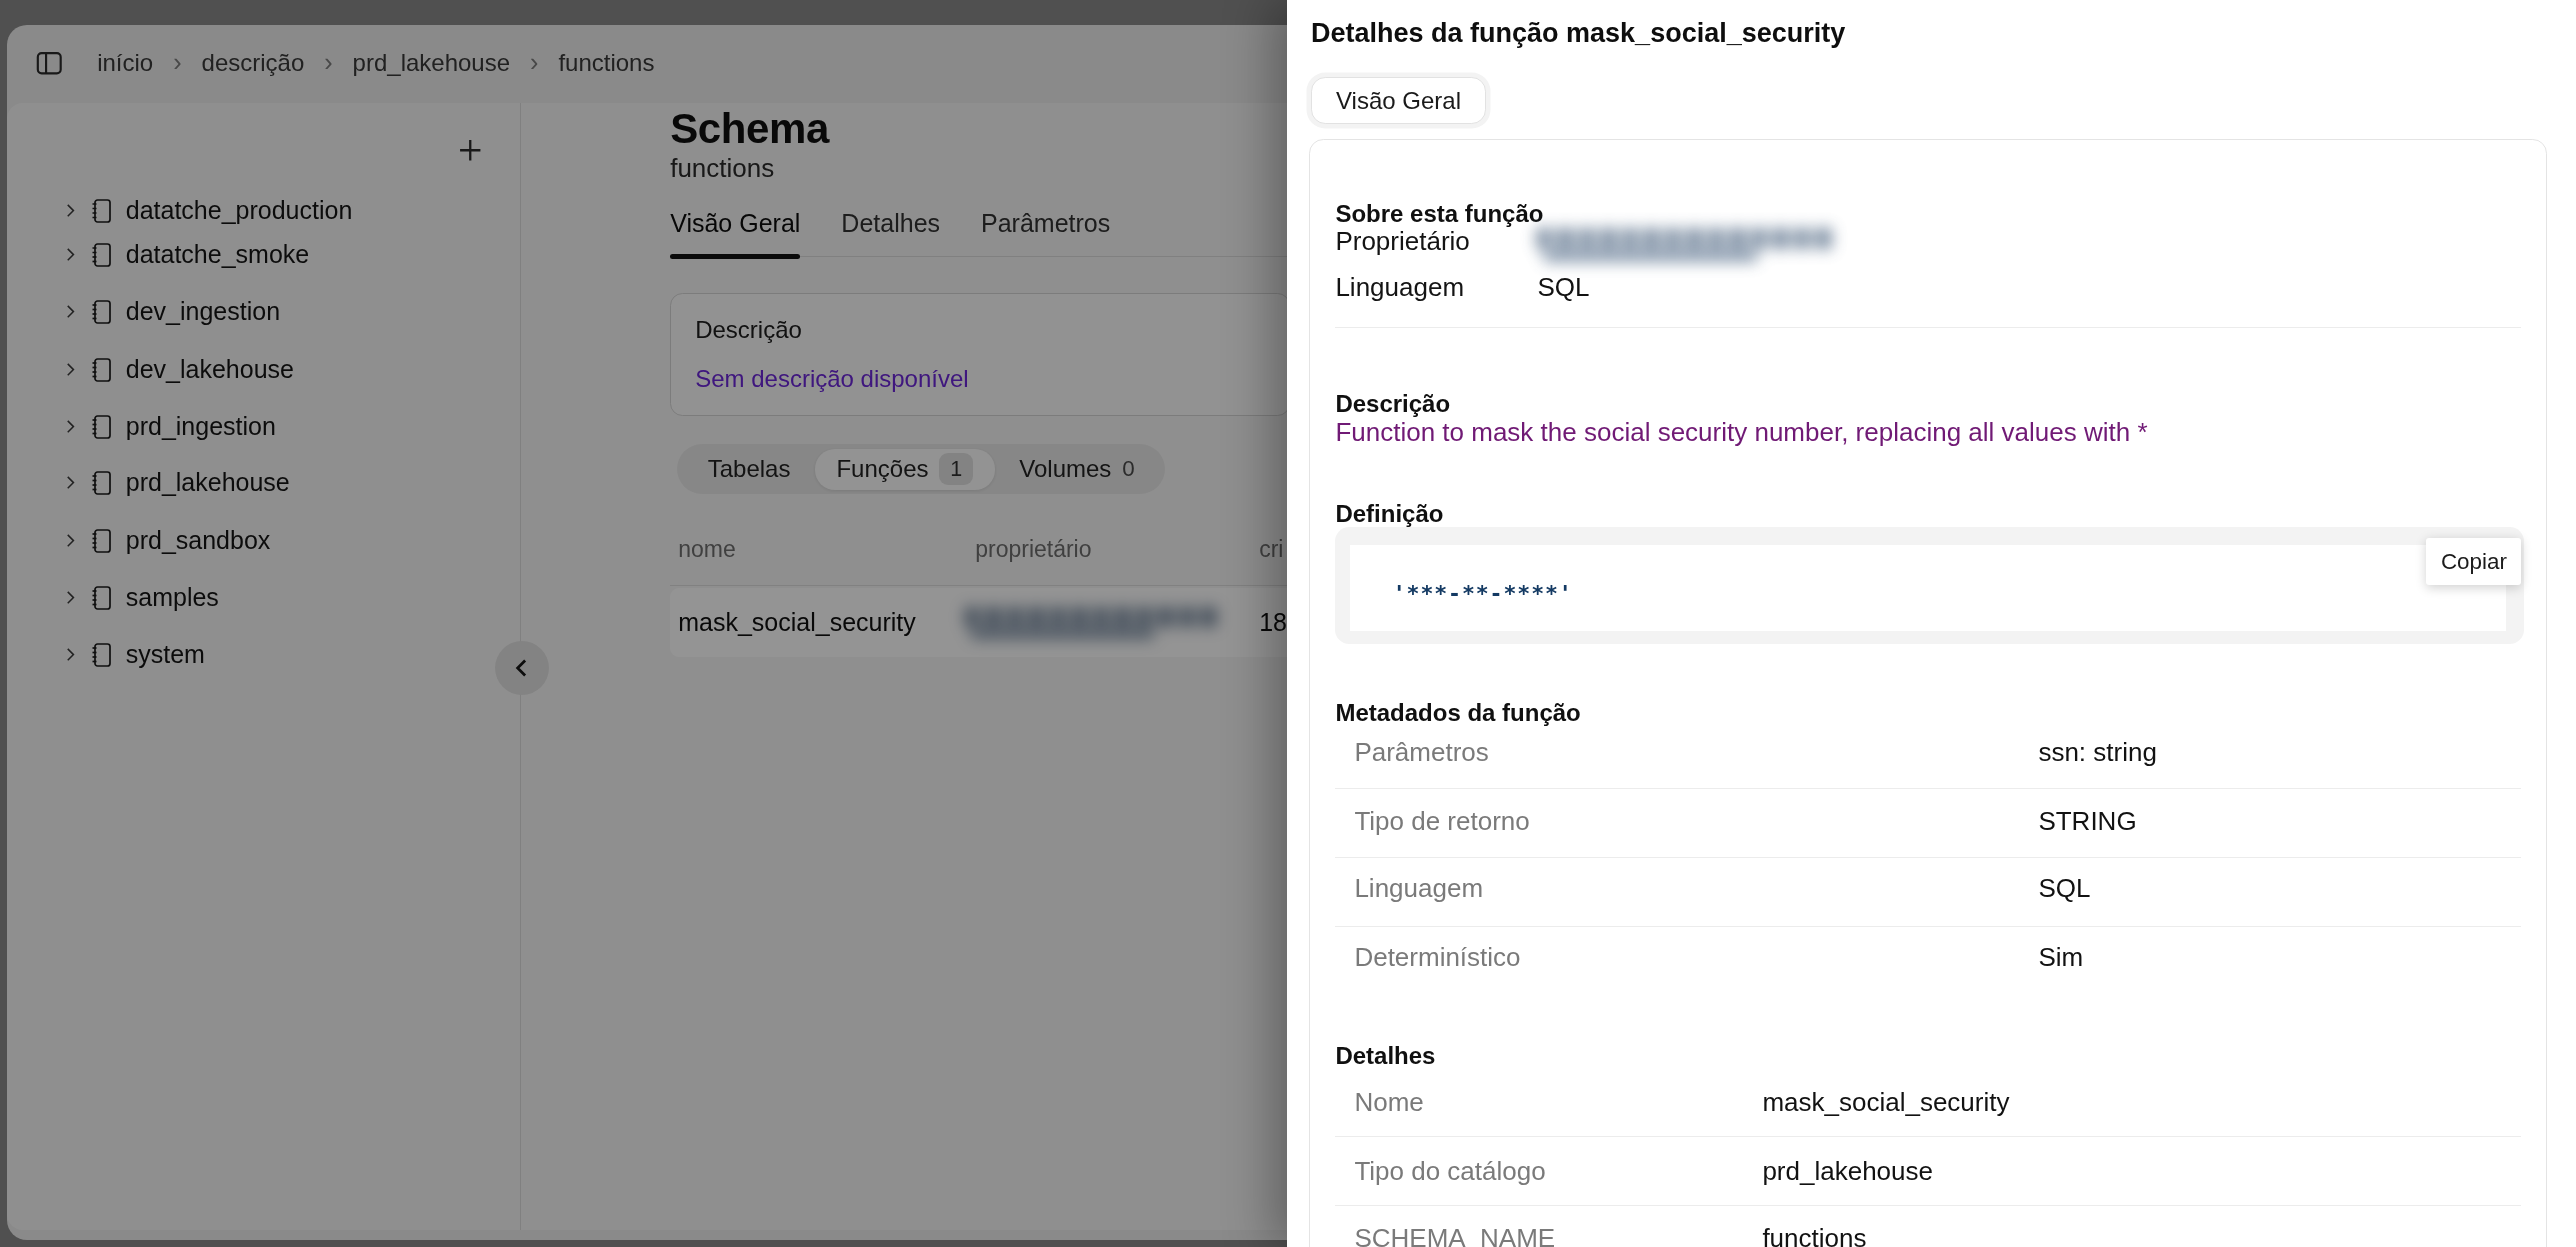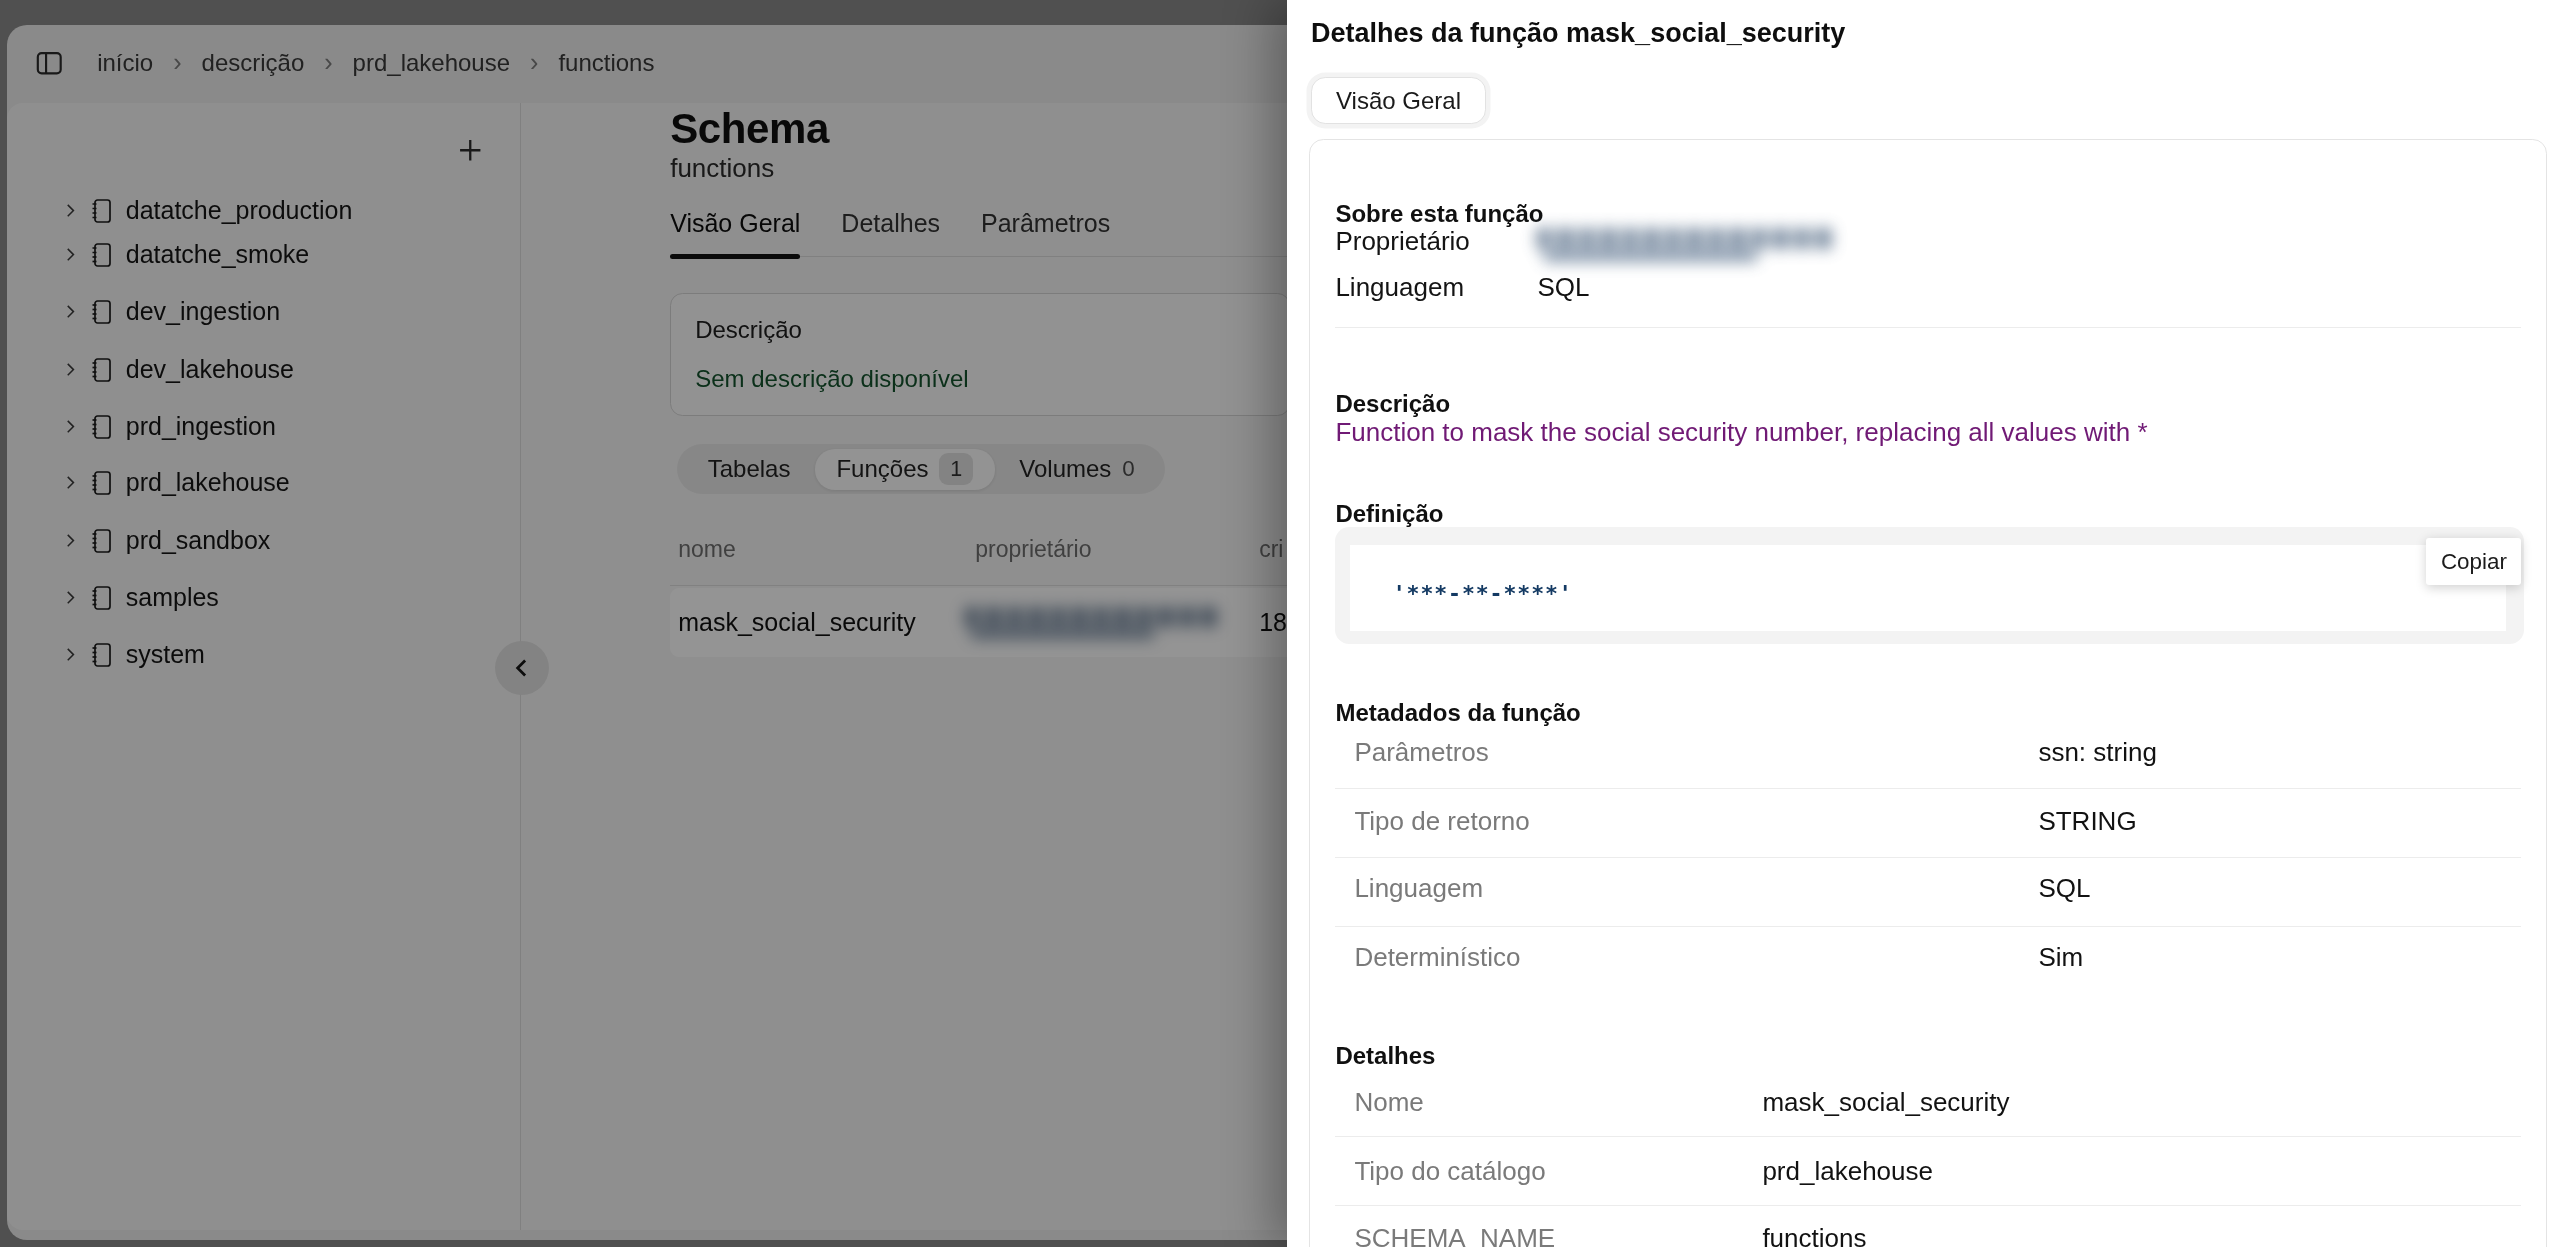--- a/index.html
+++ b/index.html
@@ -31,21 +31,21 @@
   .pg-title { position:absolute; left:663px; top:1.8px; font-size:42px; font-weight:600; letter-spacing:-0.4px; color:#111; }
   .pg-sub   { position:absolute; left:663px; top:50px; font-size:26px; color:#2c2c2c; }
   .tabs { position:absolute; left:663px; top:106px; width:617px; display:flex; gap:41px; border-bottom:1.8px solid #dcdcdc; }
   .tab { font-size:25px; color:#333; padding-bottom:18px; position:relative; cursor:pointer; }
   .tab.active { color:#0d0d0d; }
   .tab.active::after { content:""; position:absolute; left:0; right:0; bottom:-2.7px; height:4.5px; background:#141414; border-radius:2.7px; }
 
   .desc-box { position:absolute; left:663px; top:190px; width:620px; height:123px; background:#fcfcfc;
               border:1.3px solid #d6d6d6; border-radius:12.5px; }
   .desc-box .t  { position:absolute; left:24px; top:21.5px; font-size:24px; color:#202020; }
-  .desc-box .e  { position:absolute; left:24px; top:71px; font-size:24px; color:#14532d; }
+  .desc-box .e  { position:absolute; left:24px; top:71px; font-size:24px; color:#6d28d9; }
 
   .seg { position:absolute; left:670px; top:341px; height:50px; background:#e9e9e9; border-radius:25px;
          display:flex; align-items:center; padding:0 9px; gap:3px; }
   .seg-item { display:flex; align-items:center; gap:10.8px; font-size:24px; color:#242424; padding:0 21.5px; height:39px; cursor:pointer; border-radius:20px; }
   .seg-item.active { background:#fdfdfd; box-shadow:0 0.9px 3.6px rgba(0,0,0,.10); height:41px; }
   .seg-badge { background:#e2e2e2; border-radius:9px; min-width:34px; height:32px; display:flex; align-items:center; justify-content:center; font-size:21.5px; color:#333; }
   .seg-count { font-size:22.4px; color:#4a4a4a; }
 
   .tbl-h { position:absolute; top:433px; font-size:23px; color:#6f6f6f; }
   .tbl-div { position:absolute; left:663px; top:482px; width:627px; height:0.9px; background:#dedede; }

